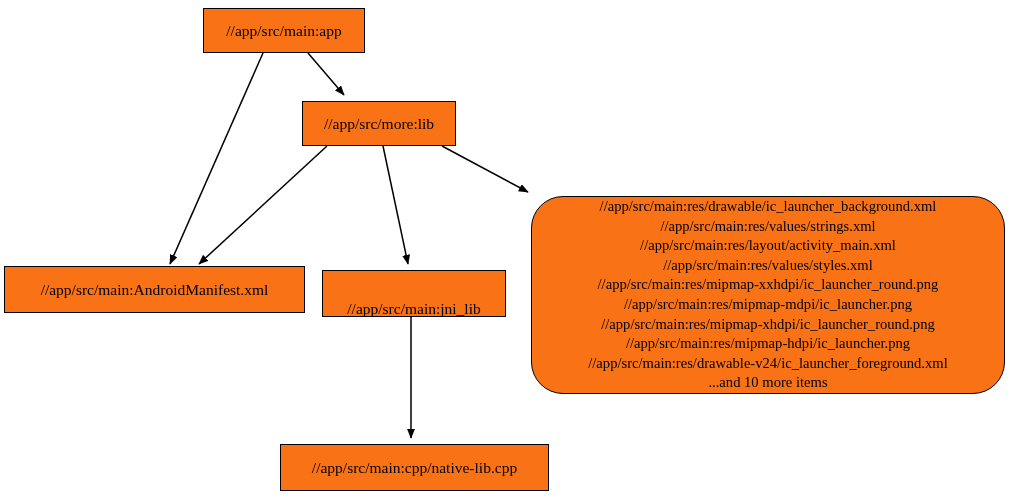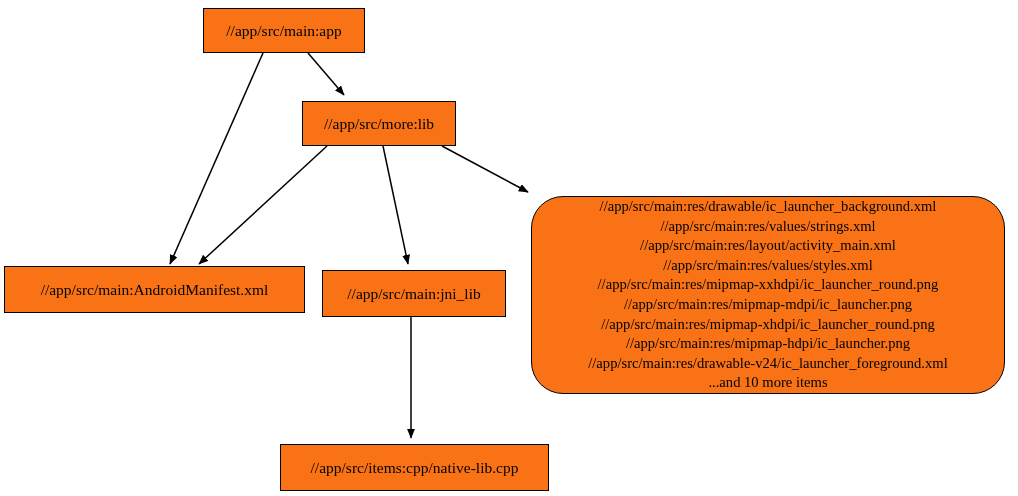--- a/index.html
+++ b/index.html
@@ -49,21 +49,21 @@
     align-items: center;
   }
   .node.multiline .label {
     font-size: 14.6px;
     line-height: 19.6px;
   }
   
   #node-app      { left: 203px; top: 8px;   width: 162px; height: 45px; }
   #node-lib      { left: 302px; top: 101px; width: 154px; height: 45px; }
   #node-manifest { left: 4px;   top: 266px; width: 301px; height: 47px; }
-  #node-jnilib   { left: 322px; top: 270px; width: 184px; height: 47px; }
+  #node-jnilib   { left: 322px; top: 270px; width: 184px; height: 47px; align-items: flex-end; }
   #node-res      { left: 531px; top: 196px; width: 474px; height: 198px; border-radius: 32px; }
   #node-nativelib{ left: 280px; top: 444px; width: 269px; height: 47px; }
 </style>
 </head>
 <body>
 
 <div id="graph">
 
   <svg class="edge-layer" width="1018" height="496" viewBox="0 0 1018 496">
     <defs>
@@ -95,21 +95,21 @@
 
   <div class="node" id="node-manifest">
     <span class="label">//app/src/main:AndroidManifest.xml</span>
   </div>
 
   <div class="node" id="node-jnilib">
     <span class="label">//app/src/main:jni_lib</span>
   </div>
 
   <div class="node" id="node-nativelib">
-    <span class="label">//app/src/items:cpp/native-lib.cpp</span>
+    <span class="label">//app/src/main:cpp/native-lib.cpp</span>
   </div>
 
   <div class="node multiline" id="node-res">
     <span class="label">//app/src/main:res/drawable/ic_launcher_background.xml
 //app/src/main:res/values/strings.xml
 //app/src/main:res/layout/activity_main.xml
 //app/src/main:res/values/styles.xml
 //app/src/main:res/mipmap-xxhdpi/ic_launcher_round.png
 //app/src/main:res/mipmap-mdpi/ic_launcher.png
 //app/src/main:res/mipmap-xhdpi/ic_launcher_round.png

